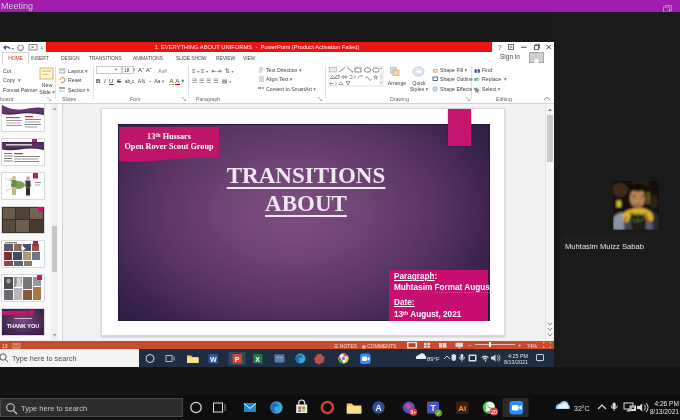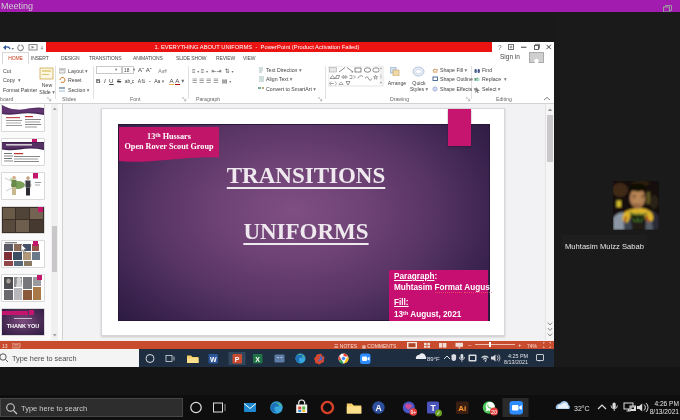--- a/index.html
+++ b/index.html
@@ -339,30 +339,30 @@
           background:radial-gradient(ellipse 235px 155px at 47% 44%, #7f4e82 0%, #6f4376 30%, #573463 60%, #3d2550 84%, #2f1c43 100%);"></div>
 
         <svg class="abs" style="left:17px;top:17.5px;" width="101" height="37">
           <path d="M0 0 H100 V30.5 C78 29.5 58 32.5 32 34.2 C18 35 7 35 0 34 Z" fill="#c01568"></path>
         </svg>
         <div class="abs" style="left:17px;top:20.5px;width:100px;text-align:center;font-family:'Liberation Serif',serif;font-weight:bold;color:#fff;font-size:8.2px;line-height:10px;">13<span style="font-size:6px;vertical-align:2px;">th</span> Hussars<br>Open Rover Scout Group</div>
 
         <div class="abs" style="left:345.5px;top:0px;width:23px;height:37px;background:#c6156e;box-shadow:0 1px 1.5px rgba(40,20,50,.5);"></div>
 
         <div class="abs" style="left:3px;top:53px;width:402px;text-align:center;font-family:'Liberation Serif',serif;font-weight:bold;color:#efe9ef;font-size:23px;line-height:28.2px;">
-          <span class="tl">TRANSITIONS</span><br><br><span class="tl">UNIFORMS</span>
+          <span class="tl">TRANSITIONS</span><br><span class="tl">ABOUT</span><br>
         </div>
 
         <div class="abs" style="left:287px;top:160.5px;width:98.5px;height:51px;background:#c60f70;">
           <div class="abs" style="left:5px;top:1.5px;font-size:8.2px;line-height:11px;font-weight:bold;color:#fff;white-space:nowrap;">
             <span style="text-decoration:underline;">Paragraph</span>:<br>
             Muhtasim <span class="sq">Format</span> <span class="sq">August</span>
           </div>
           <div class="abs" style="left:5px;top:27px;font-size:8.2px;line-height:11px;font-weight:bold;color:#fff;white-space:nowrap;">
-            <span style="text-decoration:underline;">Fill:</span><br>
+            <span style="text-decoration:underline;">Date:</span><br>
             13<span style="font-size:5.5px;vertical-align:2px;">th</span> August, 2021
           </div>
         </div>
       </div>
 
       <div class="abs" style="left:545px;top:0;width:9px;height:236px;background:#f6f5f6;border-left:1px solid #e4e2e4;"></div>
       <svg class="abs" style="left:546px;top:2px;" width="8" height="8">
           <path d="M1.8 5 L4 2.5 L6.2 5 Z" fill="#909090"></path>
         </svg>
       <div class="abs" style="left:547px;top:11px;width:6px;height:47px;background:#cbc9cb;"></div>

